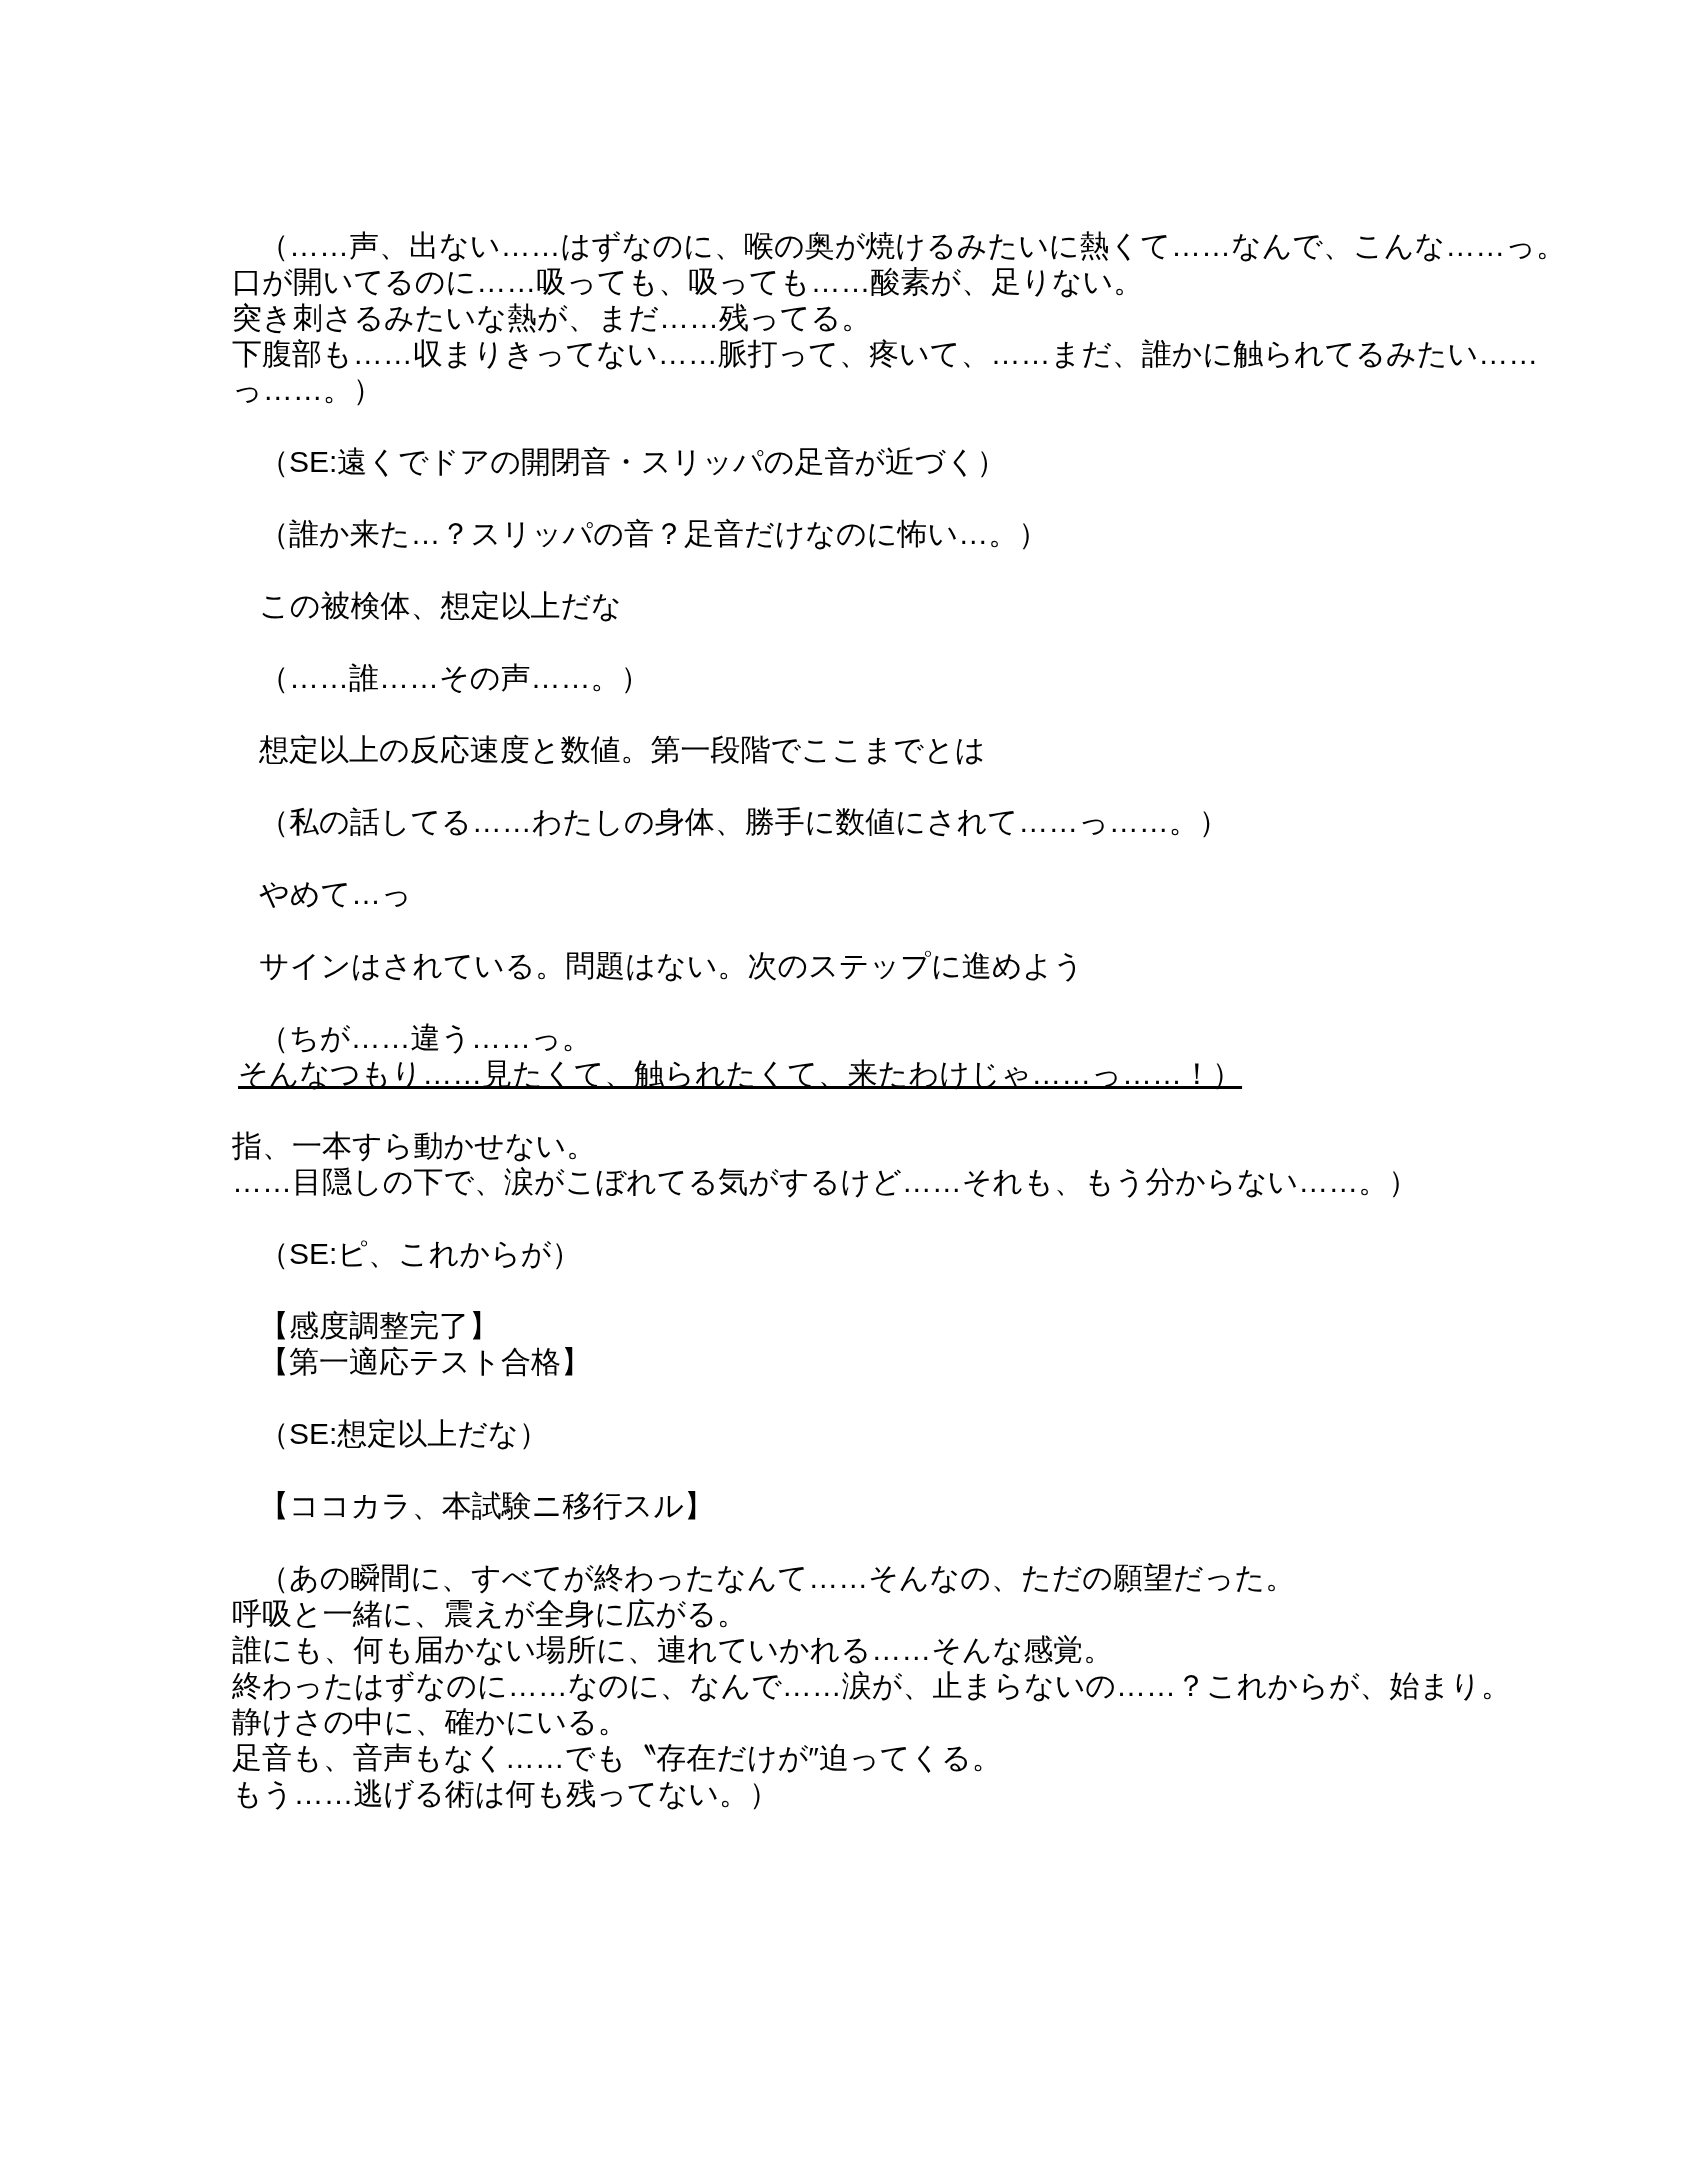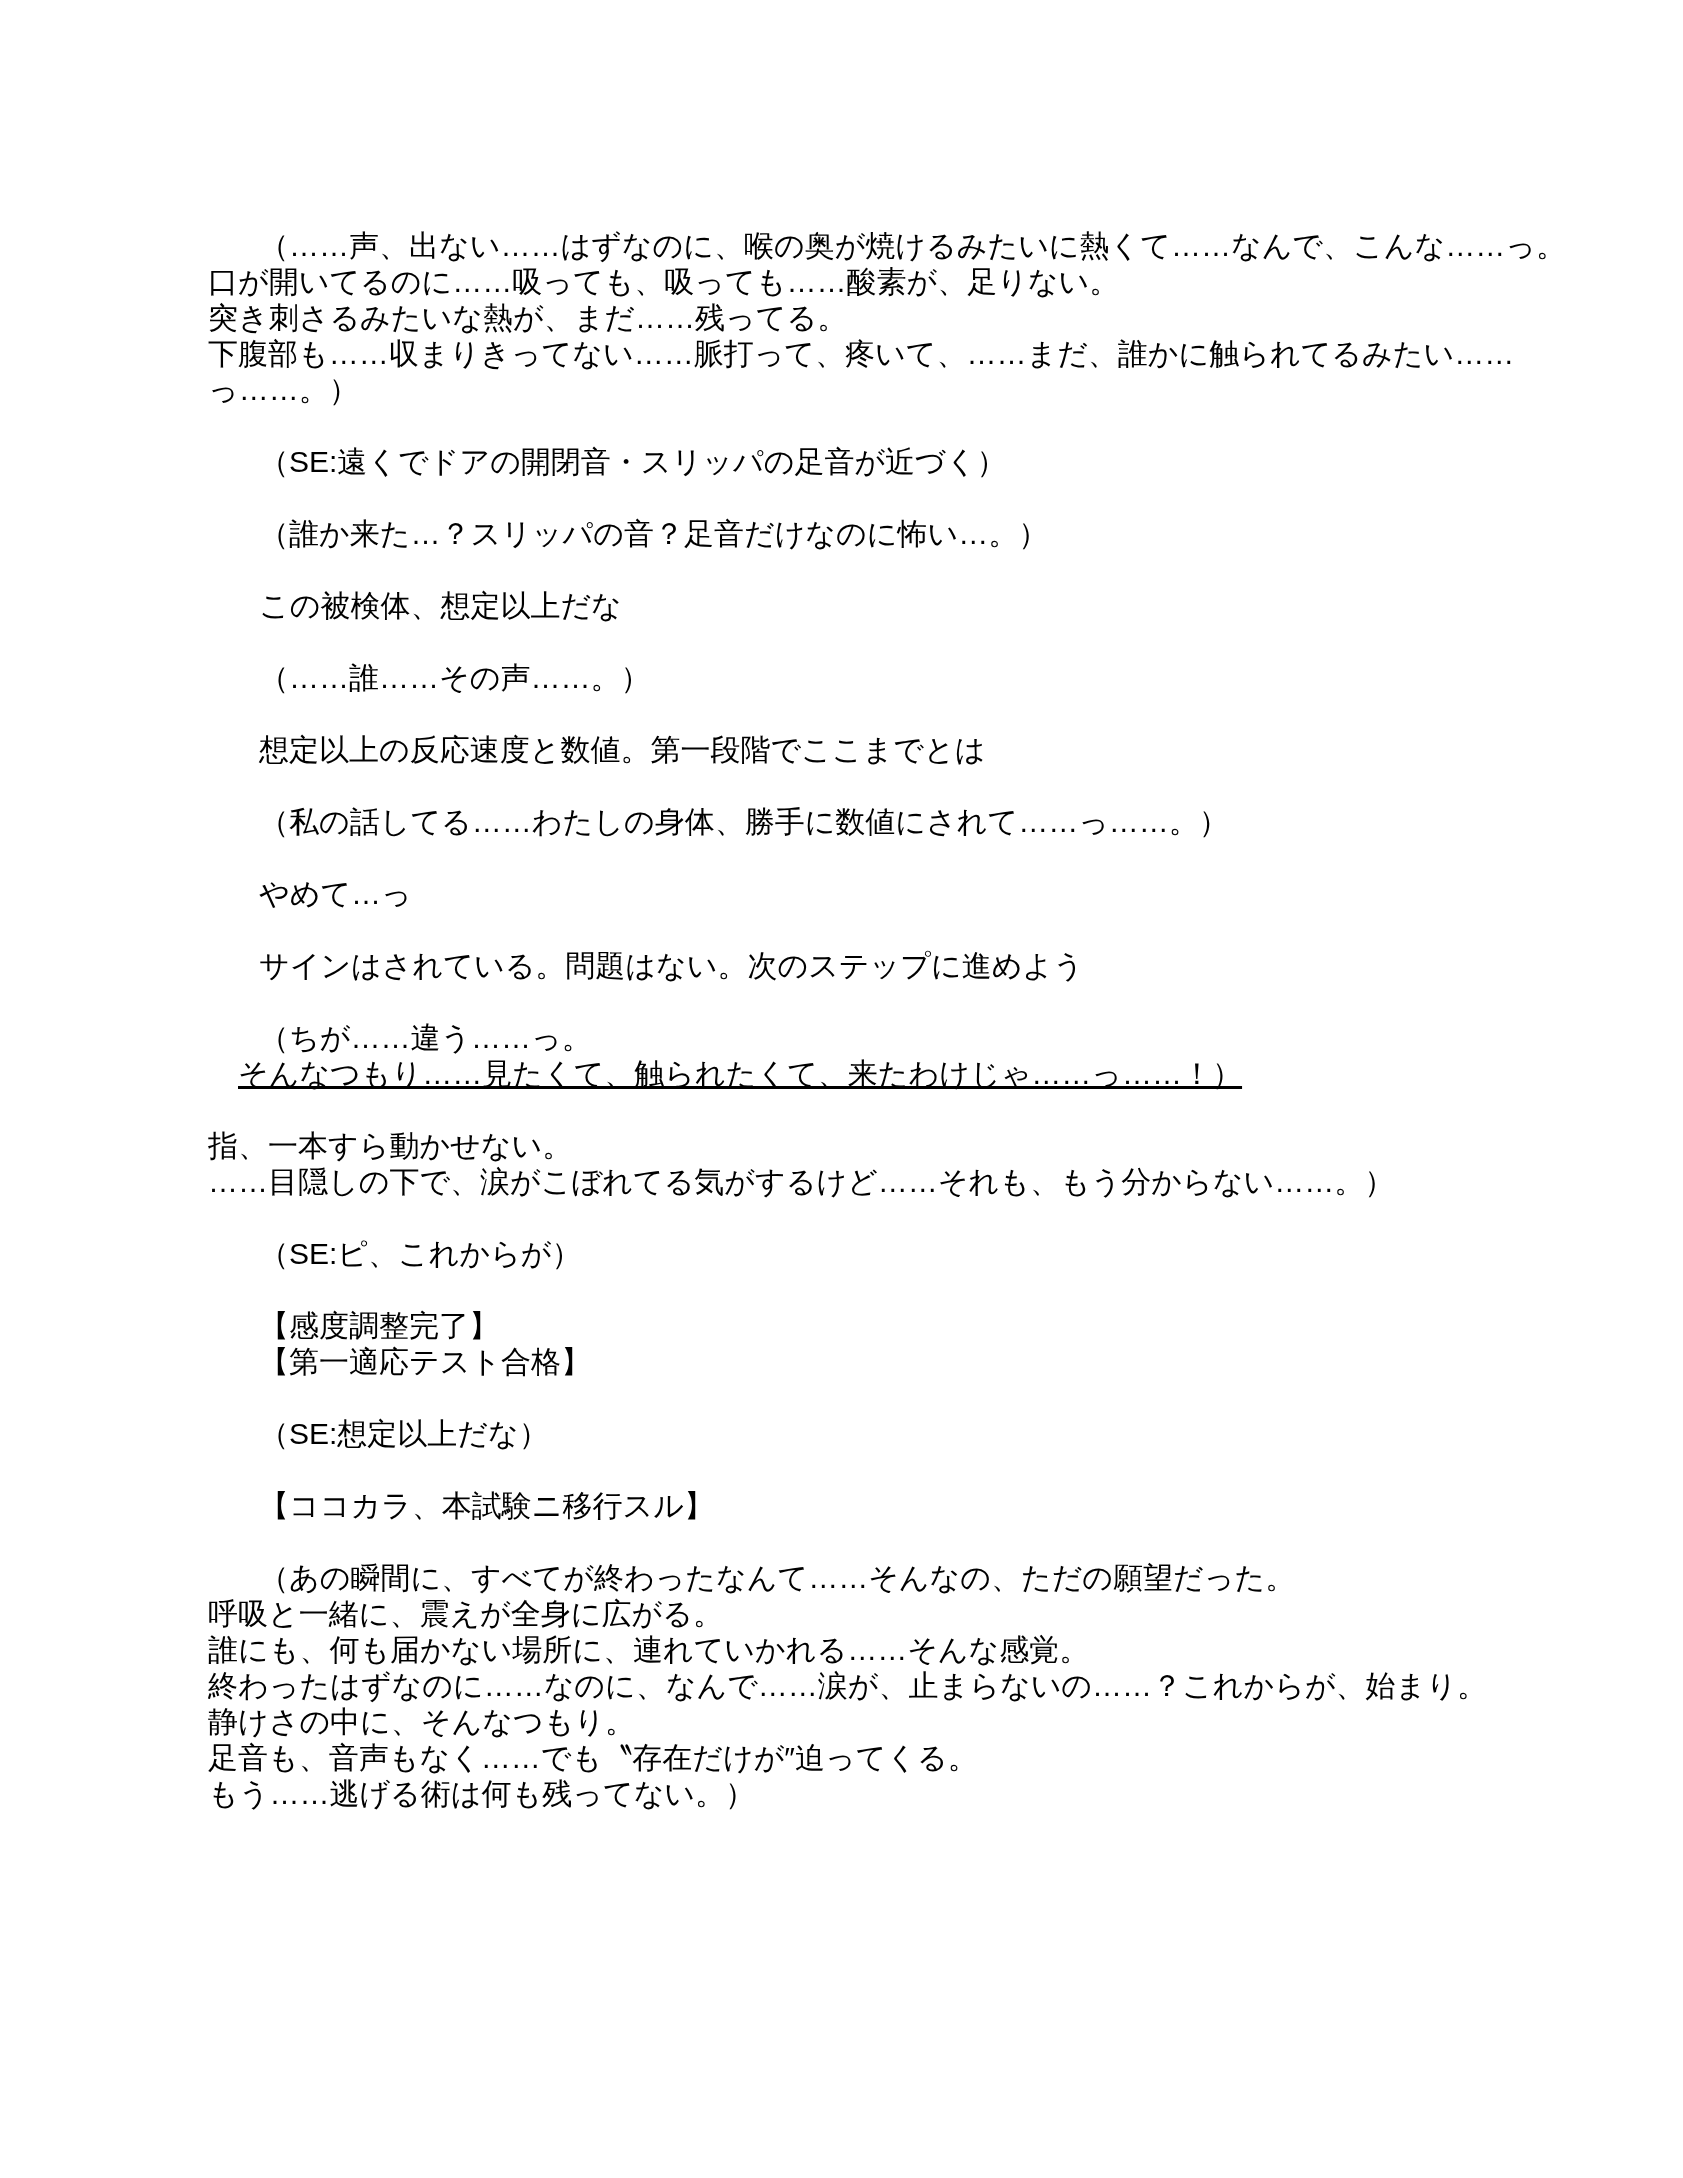--- a/index.html
+++ b/index.html
@@ -35,21 +35,21 @@
   .paragraph {
     margin: 0 0 36px 0;
     padding: 0;
   }
   .line {
     white-space: pre;
     min-height: 36px;
   }
   .indent-full   { padding-left: 51px; }  
   .indent-space  { padding-left: 30px; text-decoration: underline; }  
-  .indent-none   { padding-left: 0; }
+  .indent-none   { padding-left: 0; margin-left: 24px; }
 </style>
 </head>
 <body style="background: rgb(255, 255, 255);">
 
 <div class="page">
   <div class="text-block" id="text-block" style="color: rgb(0, 0, 0);">
       <div class="paragraph">
         <div class="line indent-full">（……声、出ない……はずなのに、喉の奥が焼けるみたいに熱くて……なんで、こんな……っ。</div>
         <div class="line indent-none">口が開いてるのに……吸っても、吸っても……酸素が、足りない。</div>
         <div class="line indent-none">突き刺さるみたいな熱が、まだ……残ってる。</div>
@@ -99,19 +99,19 @@
         <div class="line indent-full">（SE:想定以上だな）</div>
       </div>
       <div class="paragraph">
         <div class="line indent-full">【ココカラ、本試験ニ移行スル】</div>
       </div>
       <div class="paragraph">
         <div class="line indent-full">（あの瞬間に、すべてが終わったなんて……そんなの、ただの願望だった。</div>
         <div class="line indent-none">呼吸と一緒に、震えが全身に広がる。</div>
         <div class="line indent-none">誰にも、何も届かない場所に、連れていかれる……そんな感覚。</div>
         <div class="line indent-none">終わったはずなのに……なのに、なんで……涙が、止まらないの……？これからが、始まり。</div>
-        <div class="line indent-none">静けさの中に、そんなつもり。</div>
+        <div class="line indent-none">静けさの中に、確かにいる。</div>
         <div class="line indent-none">足音も、音声もなく……でも〝存在だけが″迫ってくる。</div>
         <div class="line indent-none">もう……逃げる術は何も残ってない。）</div>
       </div>
     </div>
 </div>
 
 
 </body></html>

